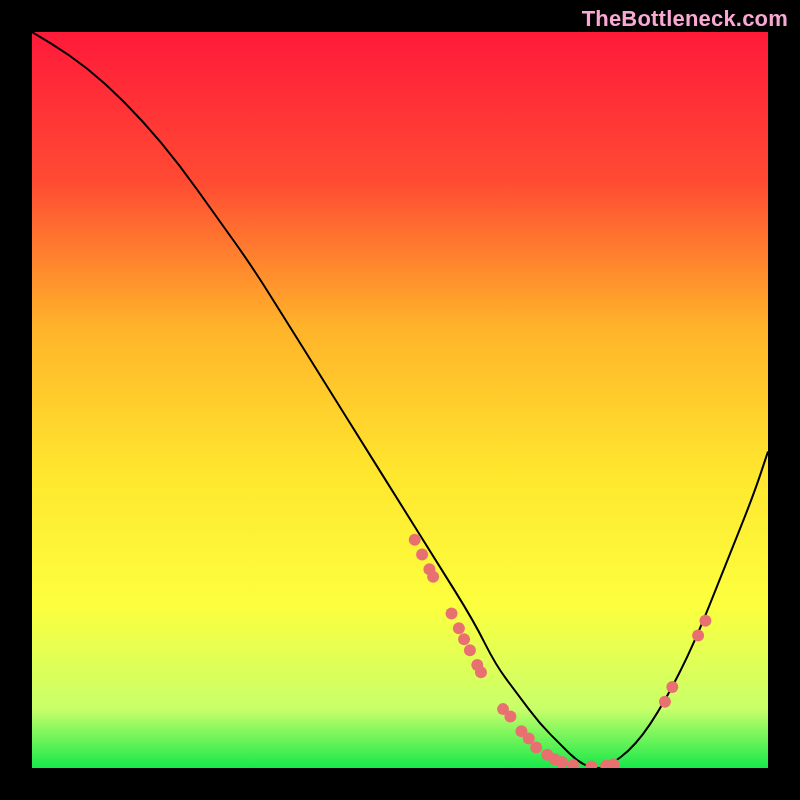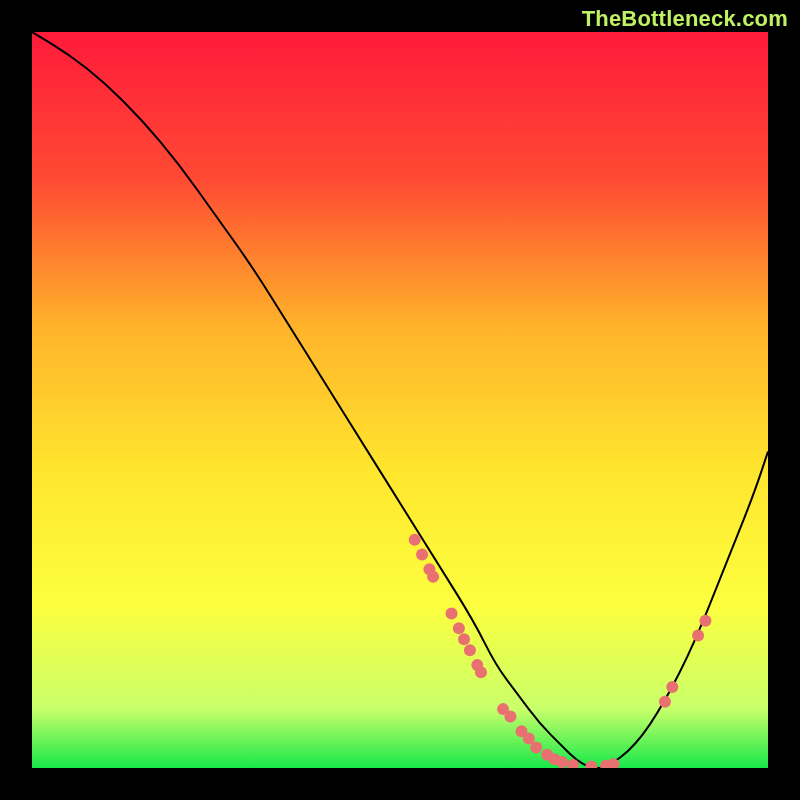--- a/index.html
+++ b/index.html
@@ -8,21 +8,21 @@
     height: 800px;
     background: #000;
     font-family: Arial, Helvetica, sans-serif;
     position: relative;
     overflow: hidden;
   }
   .watermark {
     position: absolute;
     top: 6px;
     right: 12px;
-    color: #bef264;
+    color: #f9a8d4;
     font-size: 22px;
     font-weight: bold;
     z-index: 10;
     letter-spacing: 0.2px;
   }
   .chart-wrap {
     position: absolute;
     left: 32px;
     top: 32px;
     width: 736px;

